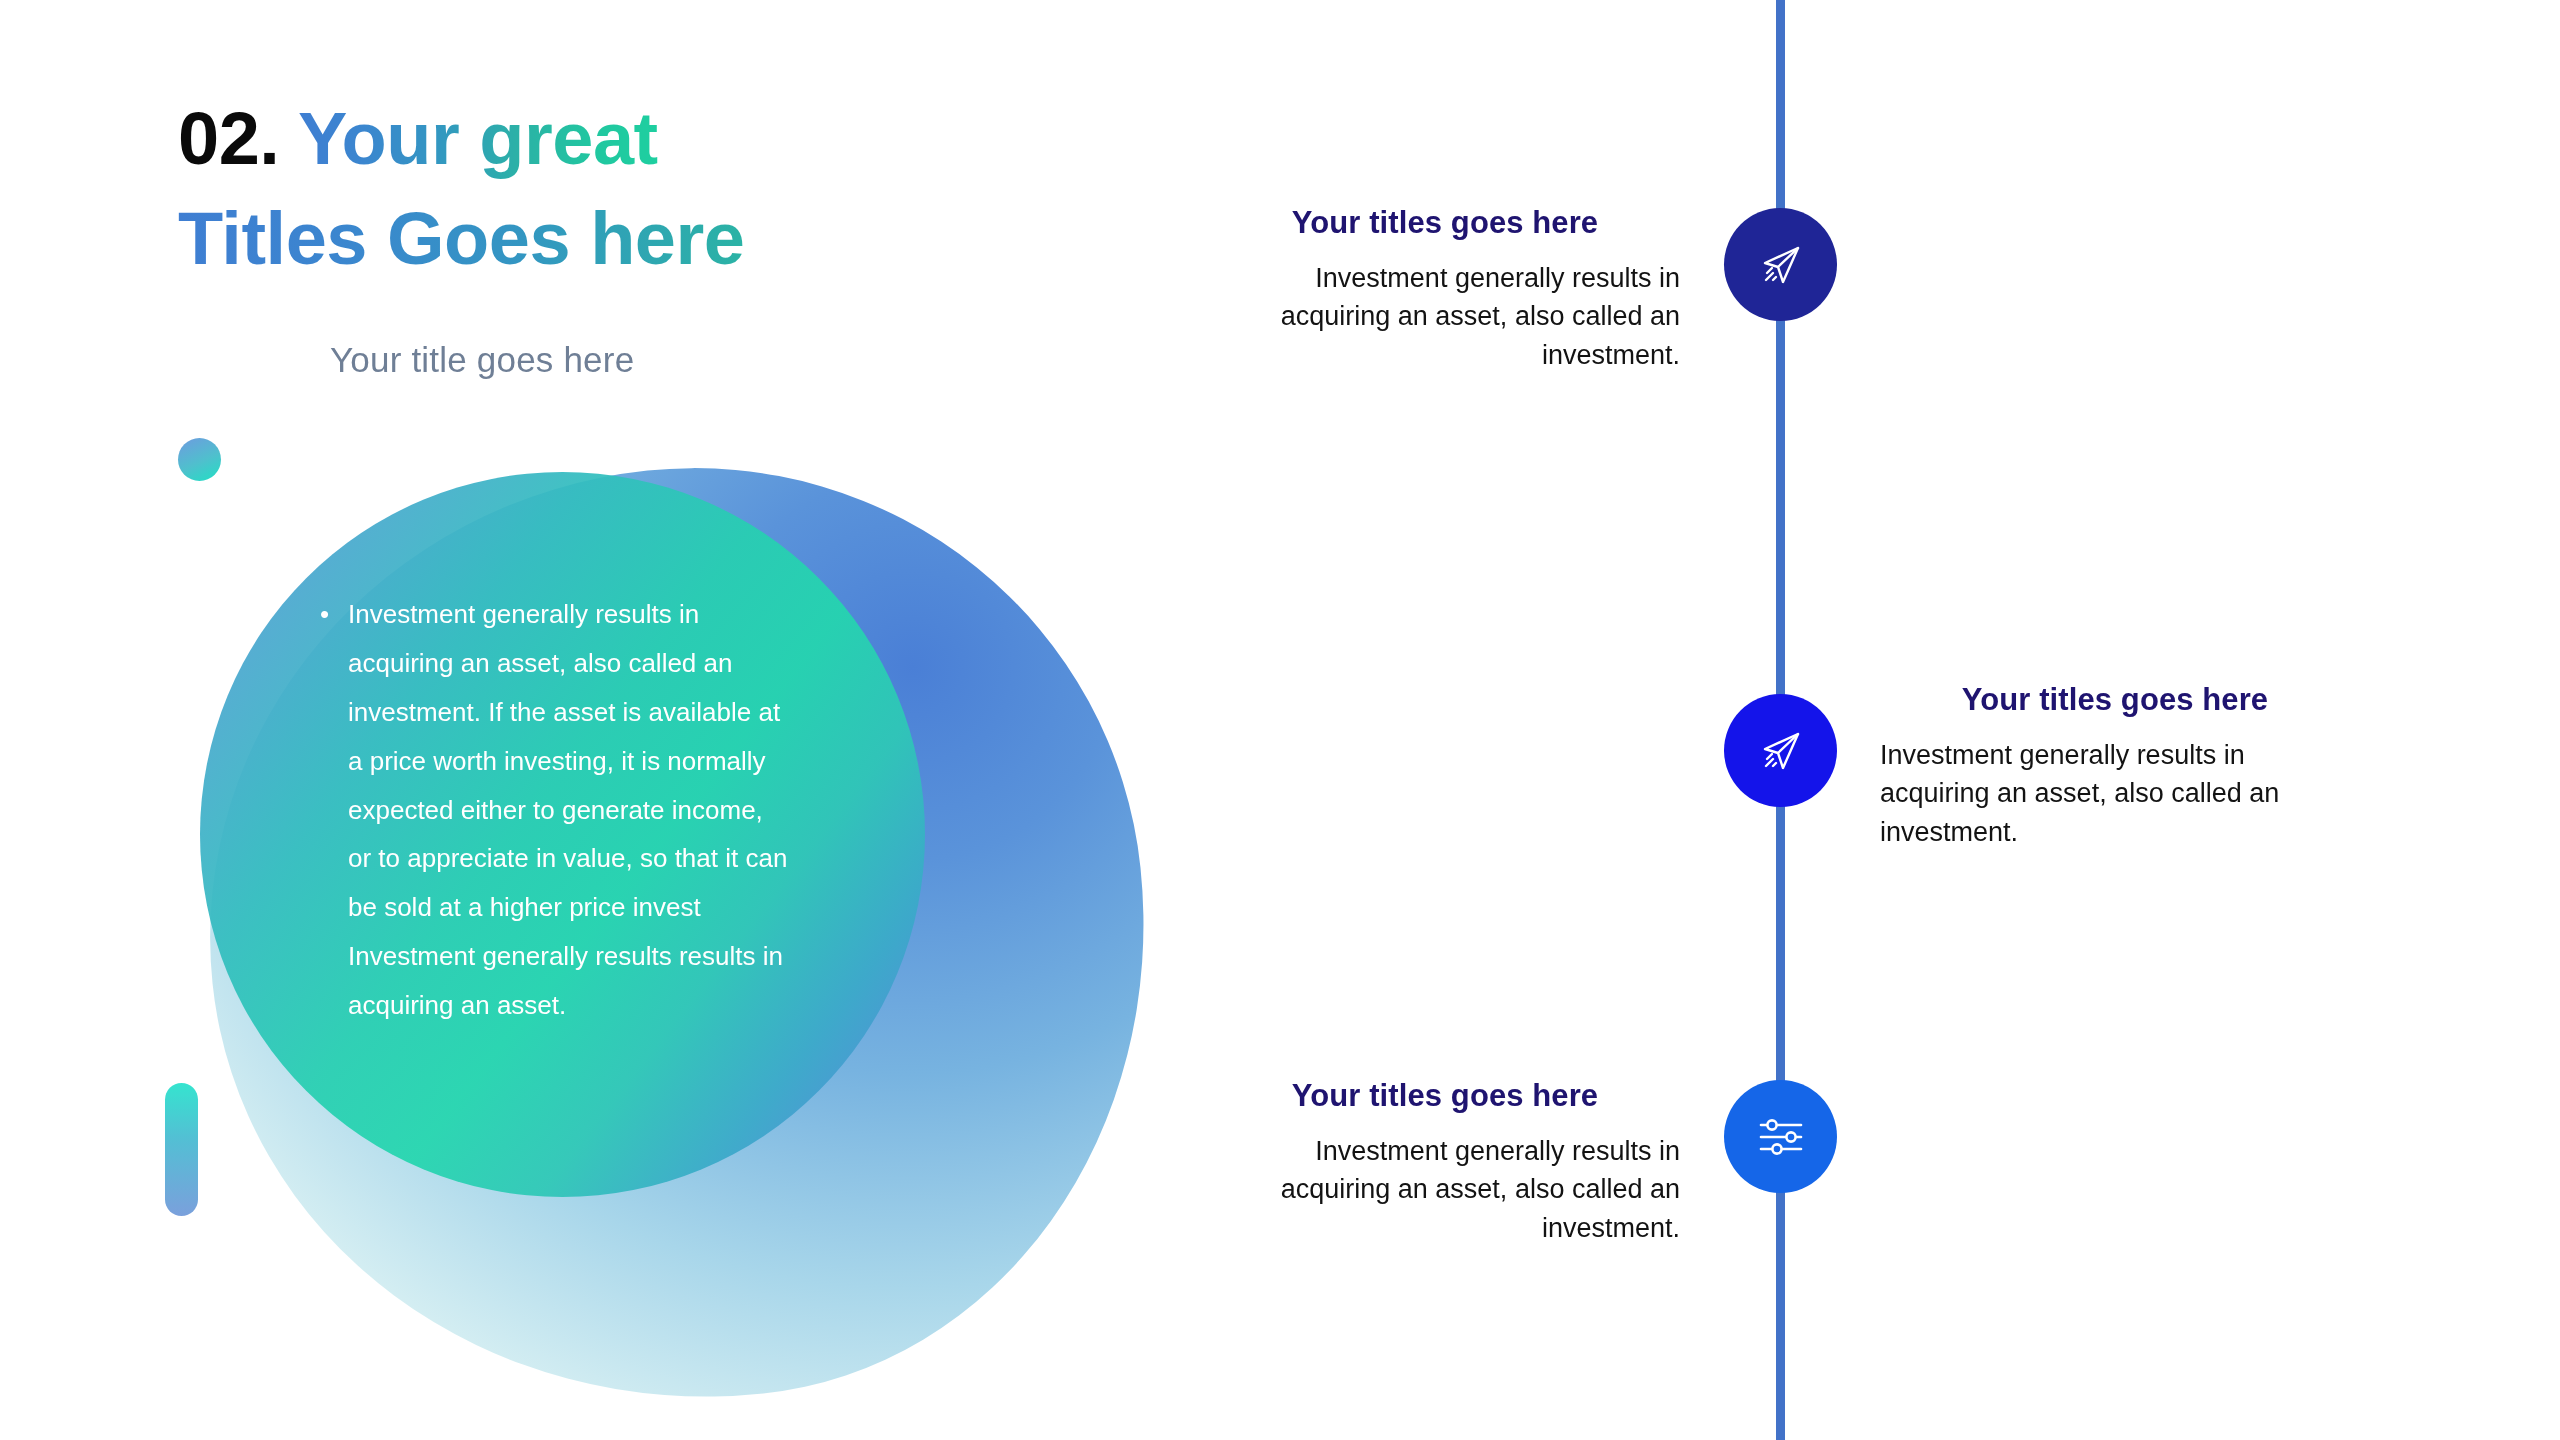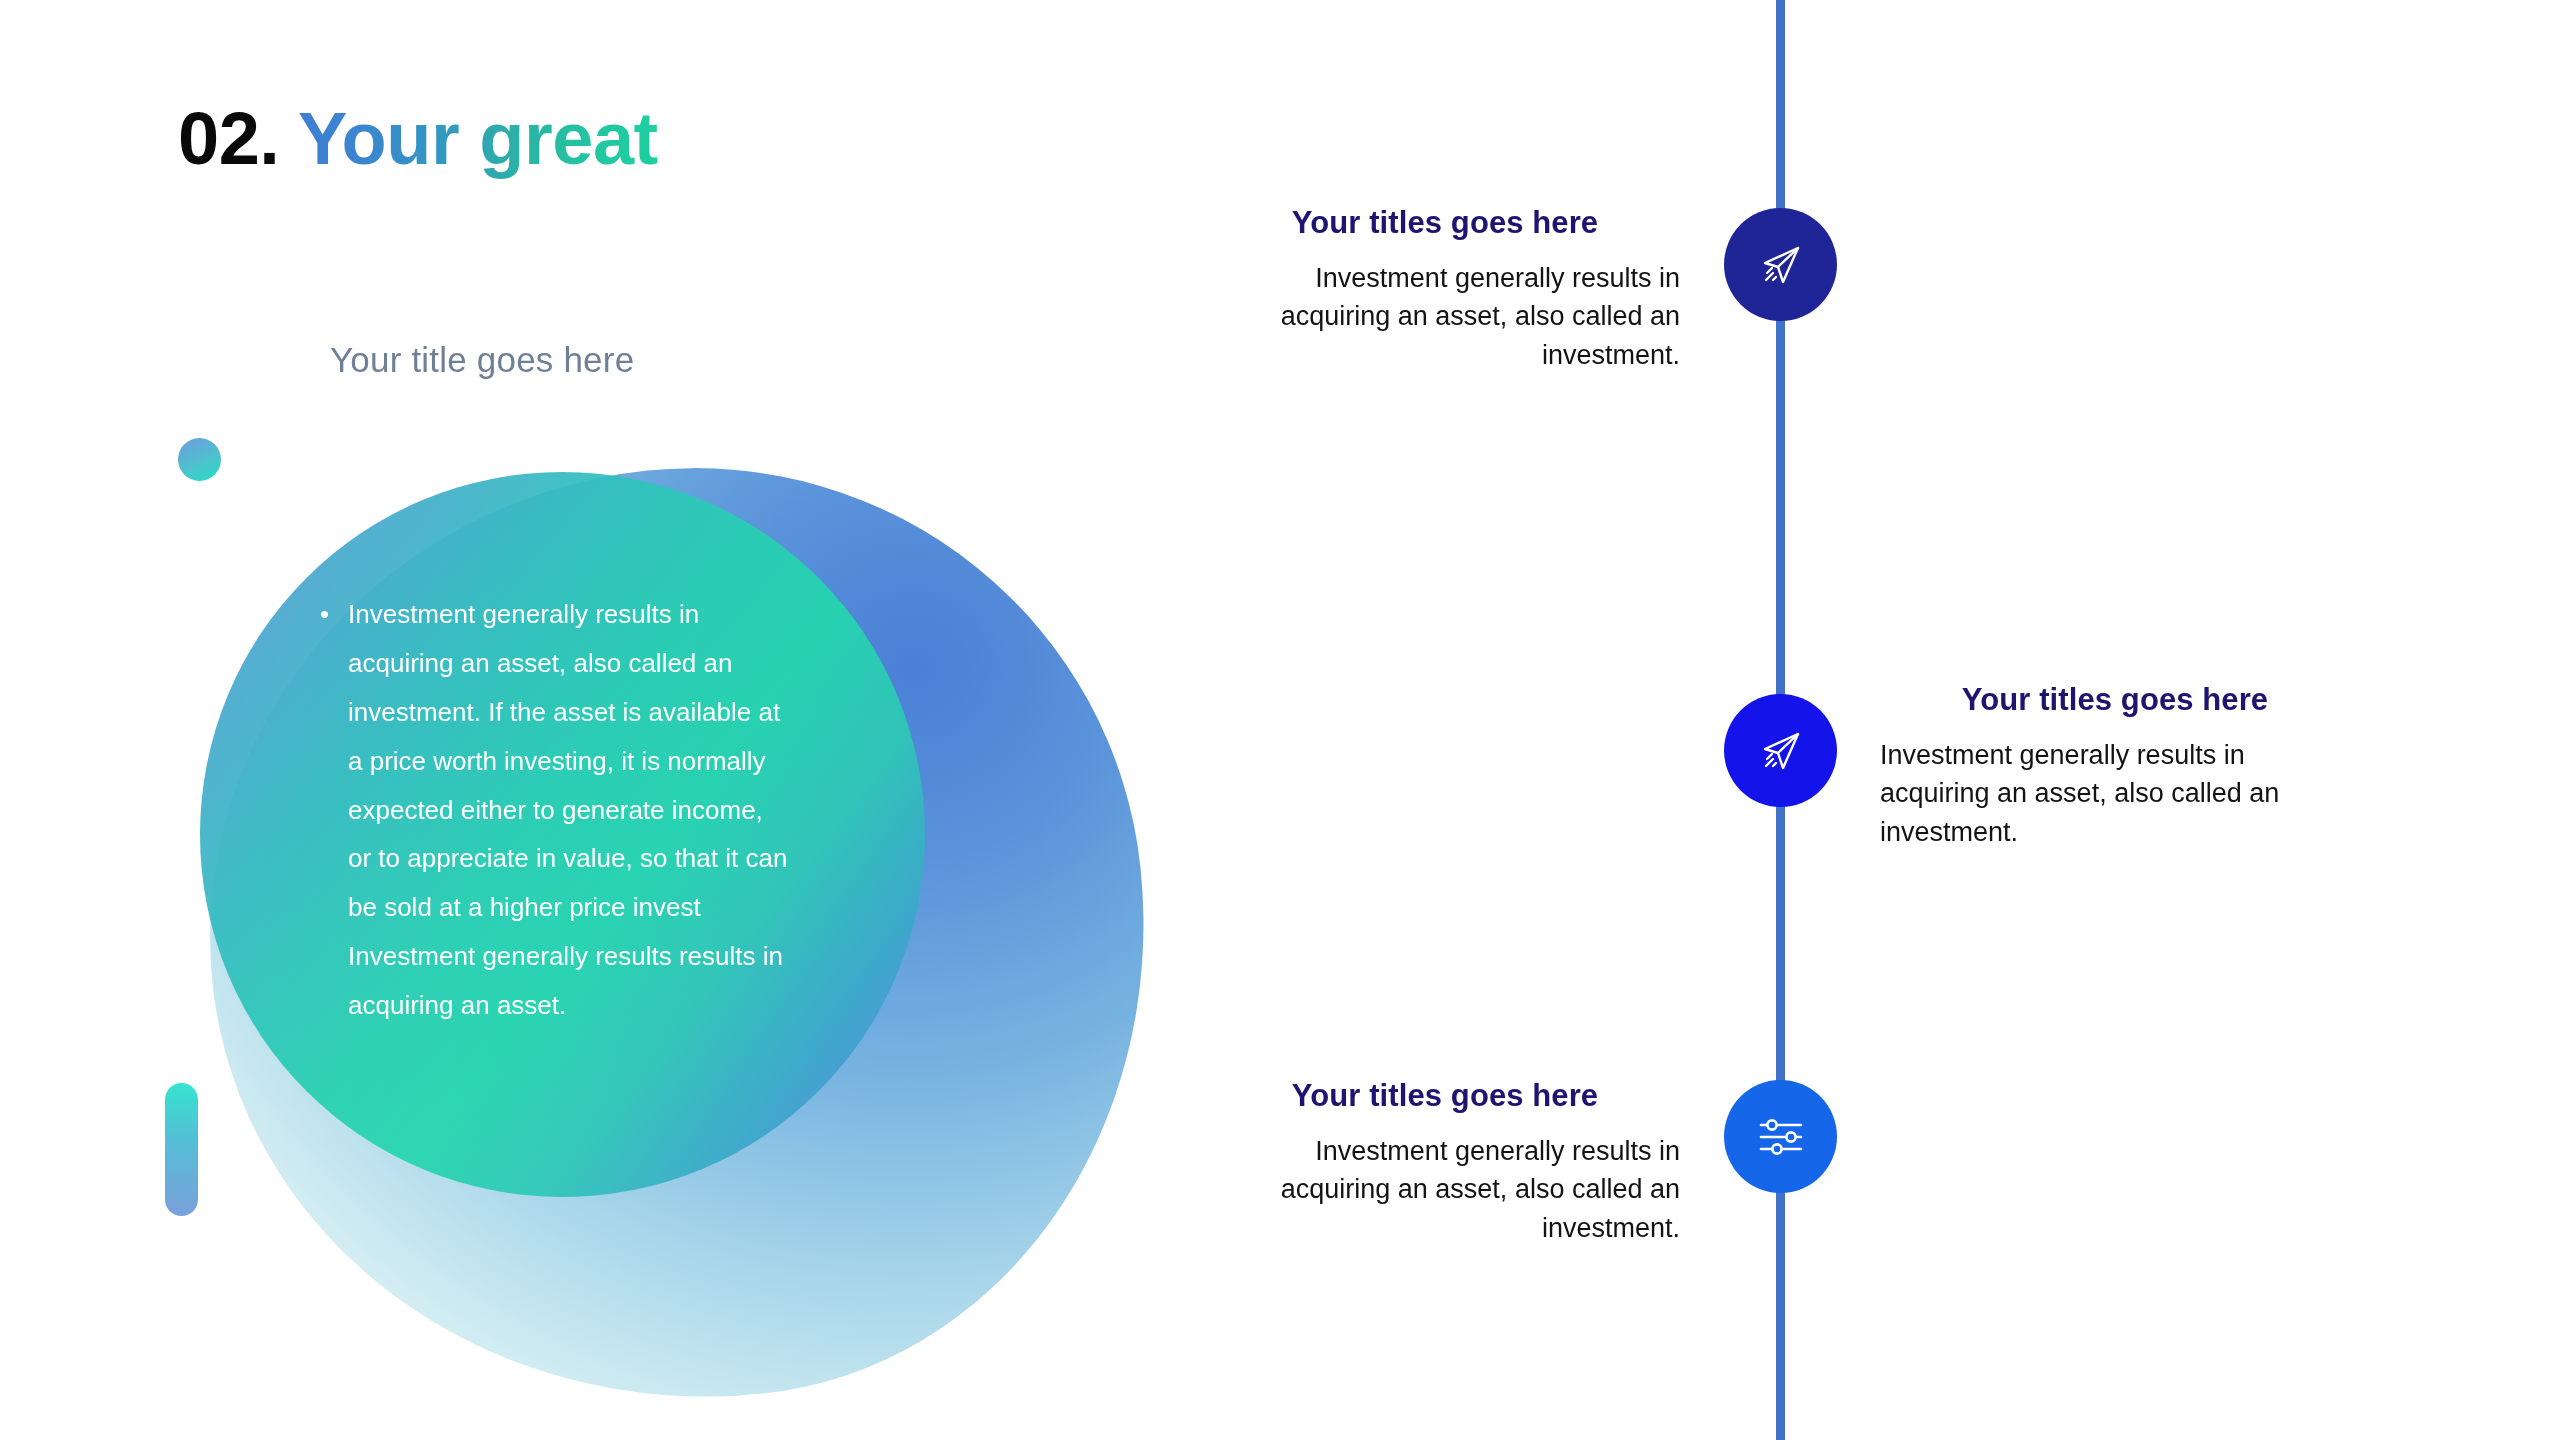--- a/index.html
+++ b/index.html
@@ -207,20 +207,21 @@
   .block-3 { left: 1210px; top: 1078px; width: 470px; }
 </style>
 </head>
 <body>
 
 <div id="slide">
 
   <div class="headline">
     <span class="num">02.</span>
     <span class="grad">Your great</span>
+    <span class="grad line2">Titles Goes here</span>
   </div>
 
   <div class="subtitle">Your title goes here</div>
 
   <div class="dot"></div>
   <div class="pill"></div>
 
   <div class="blob-back"></div>
   <div class="blob-front"></div>
 

